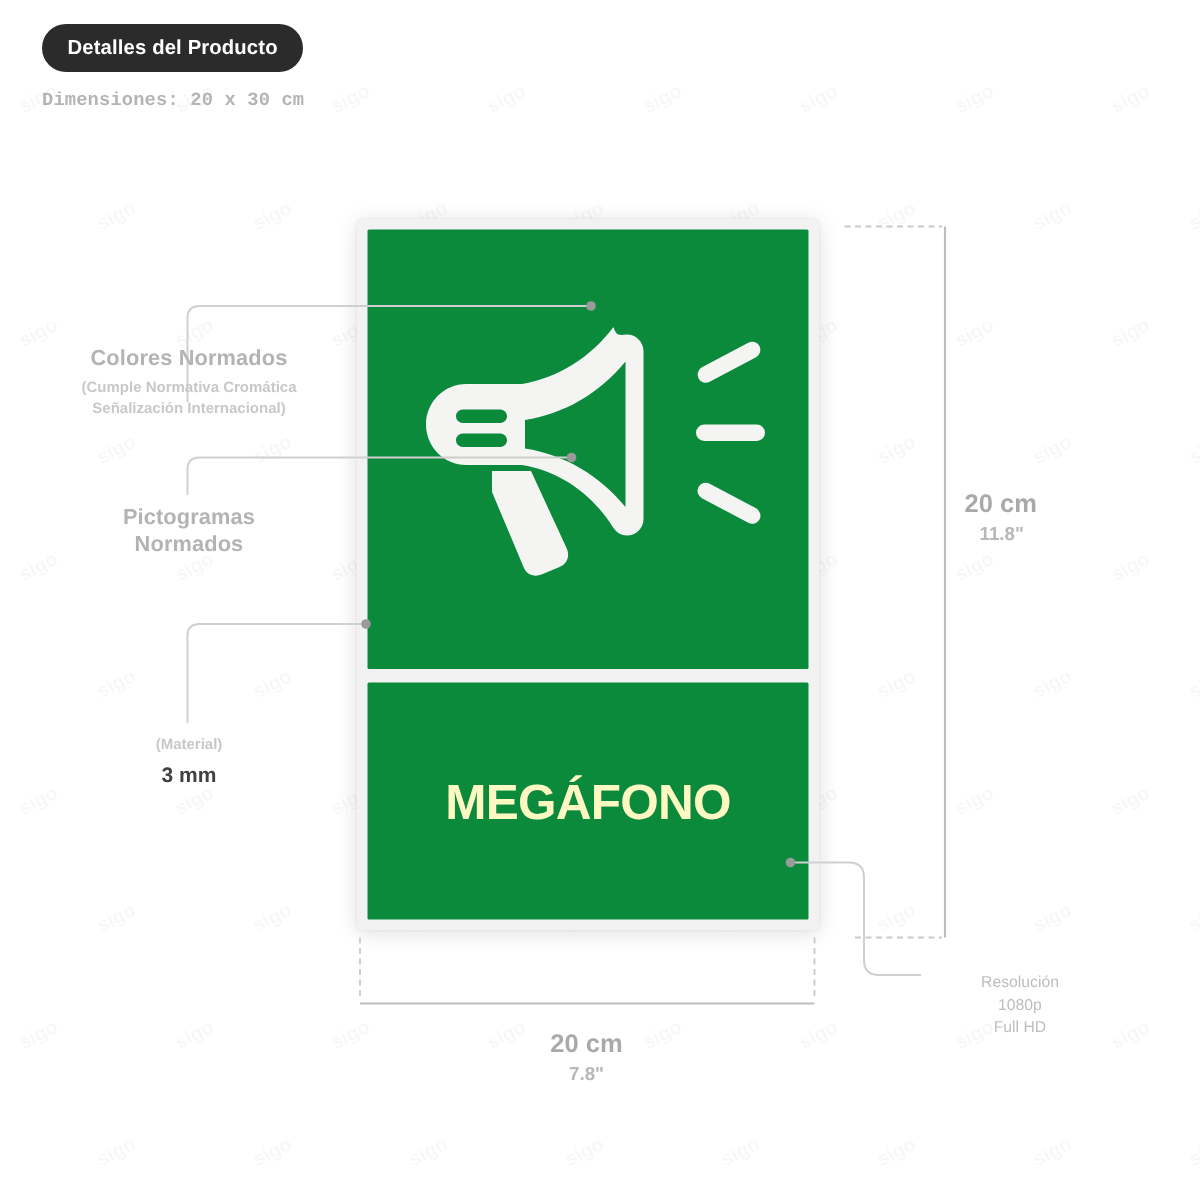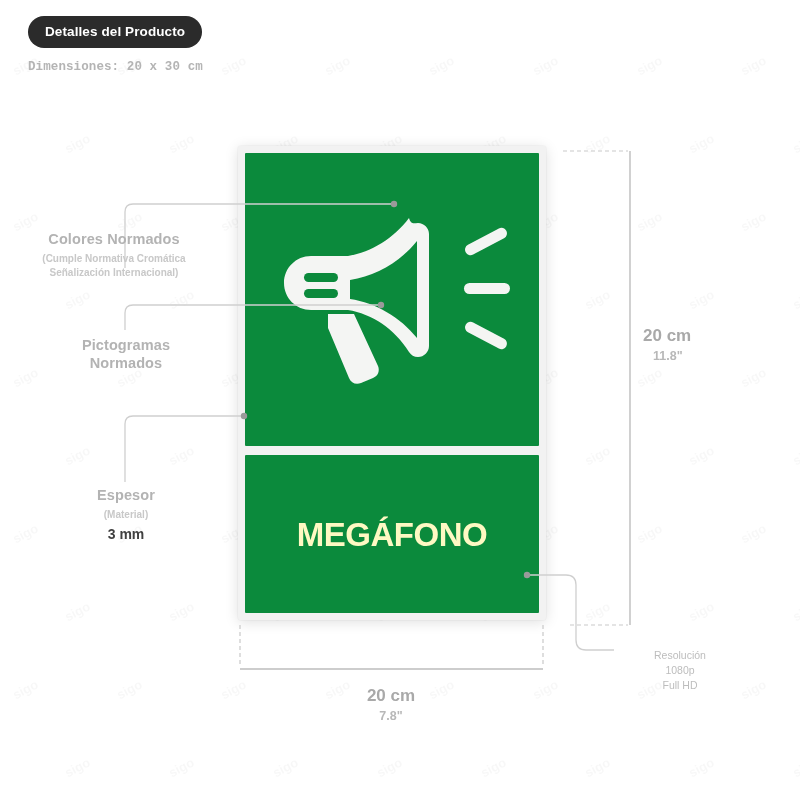--- a/index.html
+++ b/index.html
@@ -109,21 +109,21 @@
     color:#c8c8c8;
     line-height:1.35;
     margin-top:4px;
   }
   .annot-value{
     font-size:14px;
     font-weight:700;
     color:#404040;
     margin-top:4px;
   }
-  #annot-colores{ left:10px; top:230px; width:208px; }
+  #annot-colores{ left:22px; top:230px; width:208px; }
   #annot-pictogramas{ left:32px; top:336px; width:188px; }
   #annot-espesor{ left:42px; top:486px; width:168px; }
 
   
   #dim-height{
     position:absolute; left:643px; top:326px; z-index:30; text-align:left;
   }
   #dim-width{
     position:absolute; left:294px; top:686px; width:194px; z-index:30; text-align:center;
   }
@@ -327,21 +327,20 @@
 </div>
 
 <div id="annot-pictogramas" class="annot">
   <div class="annot-title">
     <span>Pictogramas</span><br>
     <span>Normados</span>
   </div>
 </div>
 
 <div id="annot-espesor" class="annot">
-  <div class="annot-title">Espesor</div>
   <div class="annot-sub">(Material)</div>
   <div class="annot-value">3 mm</div>
 </div>
 
 <div id="dim-height">
   <div class="dim-main">20 cm</div>
   <div class="dim-sub">11.8"</div>
 </div>
 
 <div id="dim-width">

